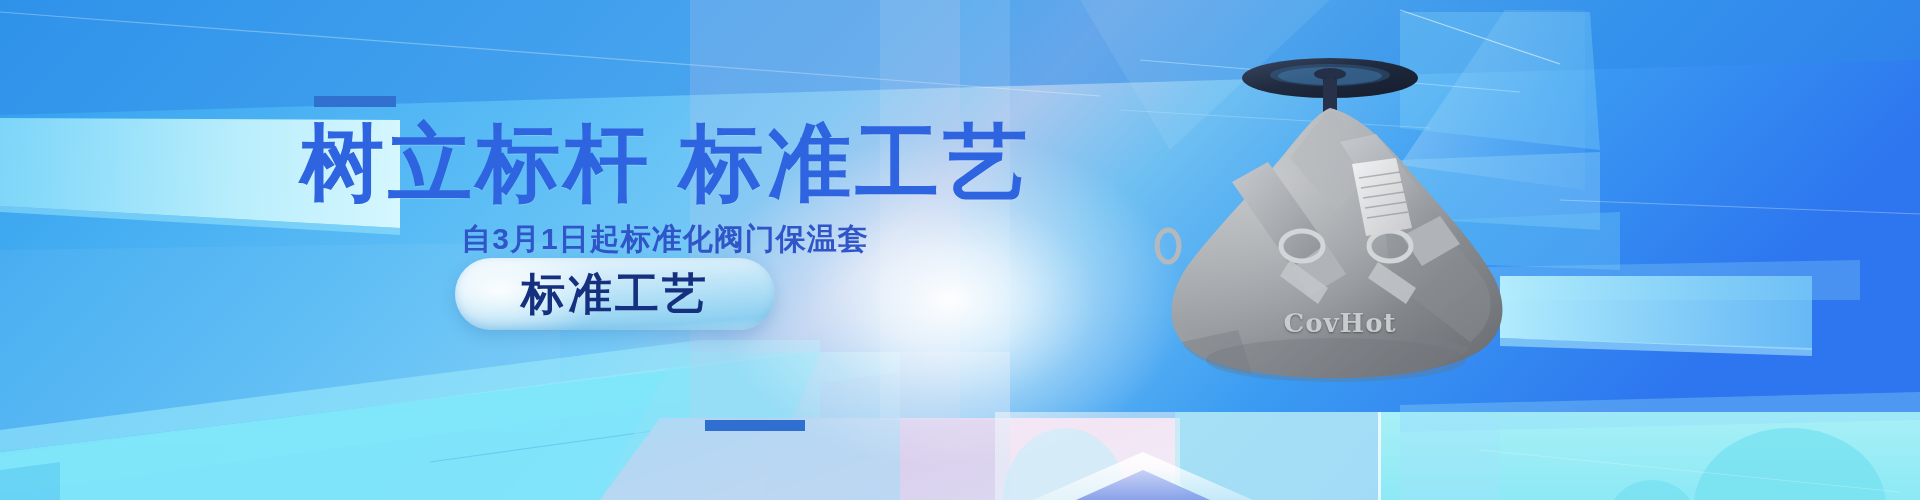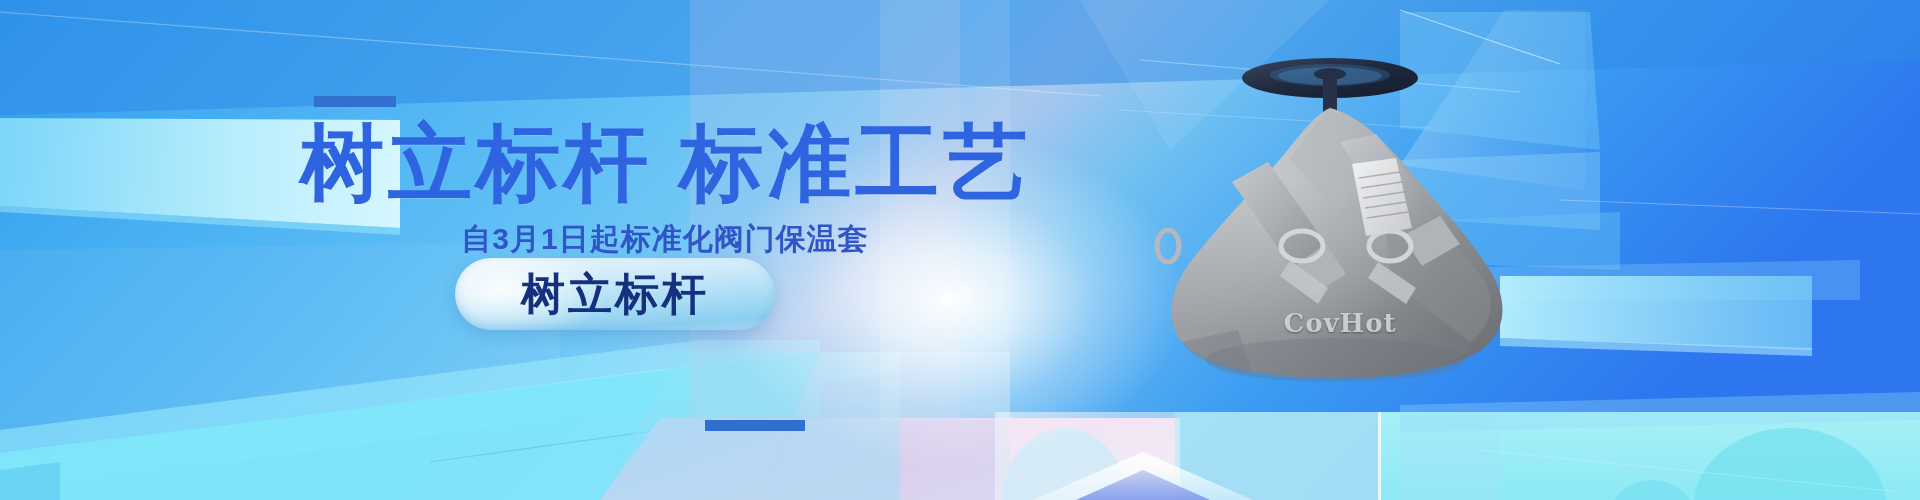--- a/index.html
+++ b/index.html
@@ -222,21 +222,21 @@
   <div class="center-glow"></div>
 
   <div class="text-block">
     <div class="accent-bar-top"></div>
     <div class="headline">树立标杆 标准工艺</div>
     <div class="subtitle">自3月1日起标准化阀门保温套</div>
   </div>
 
   <div class="cta-wrap">
     <div class="cta-pill"></div>
-    <div class="cta-label">树立标杆</div>
+    <div class="cta-label">标准工艺</div>
   </div>
   <div class="accent-bar-bottom"></div>
 
   <div class="product">
     <svg viewBox="0 0 400 360" preserveAspectRatio="xMidYMid meet">
       <defs>
         <linearGradient id="gJacket" x1="0.1" y1="0.1" x2="0.95" y2="0.95">
           <stop offset="0%" stop-color="#b9bdc1"></stop>
           <stop offset="28%" stop-color="#a3a7ab"></stop>
           <stop offset="58%" stop-color="#8f9398"></stop>

